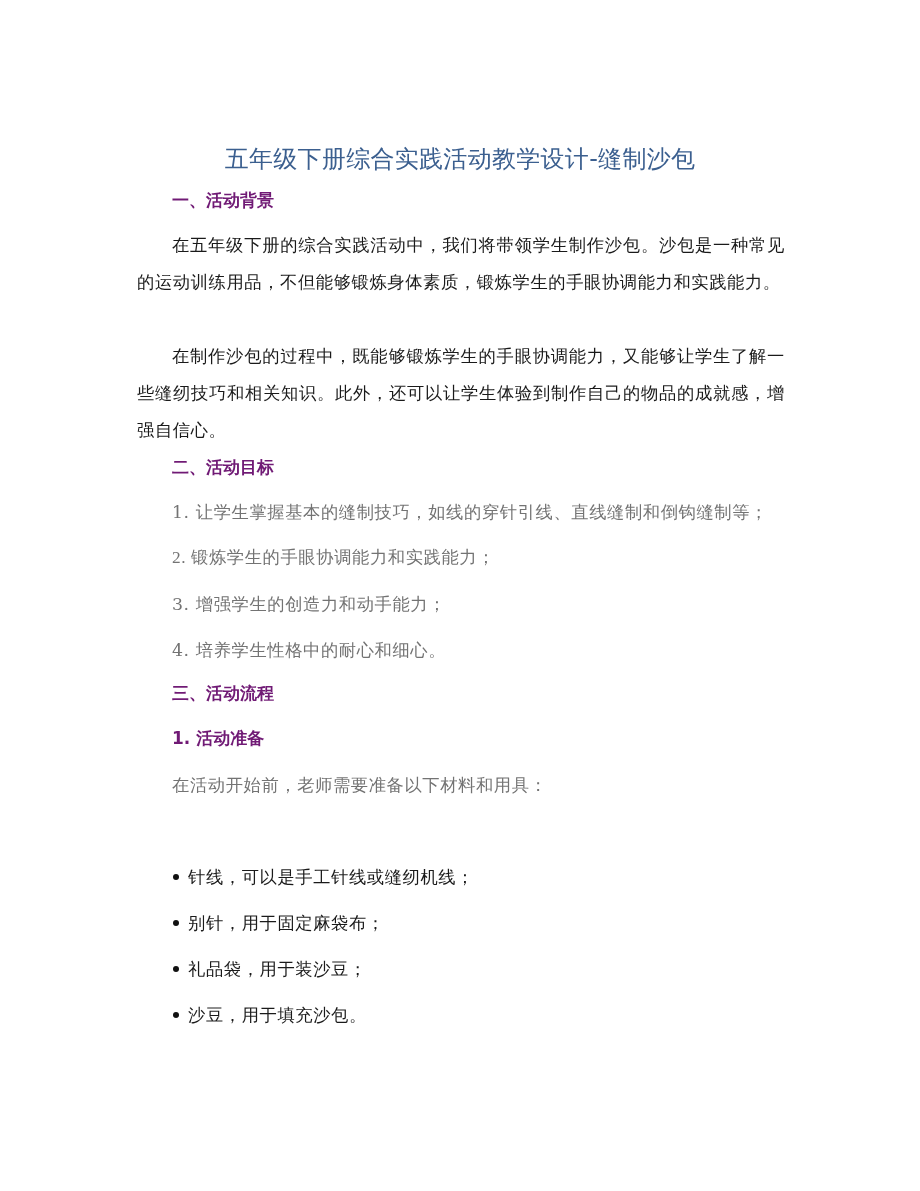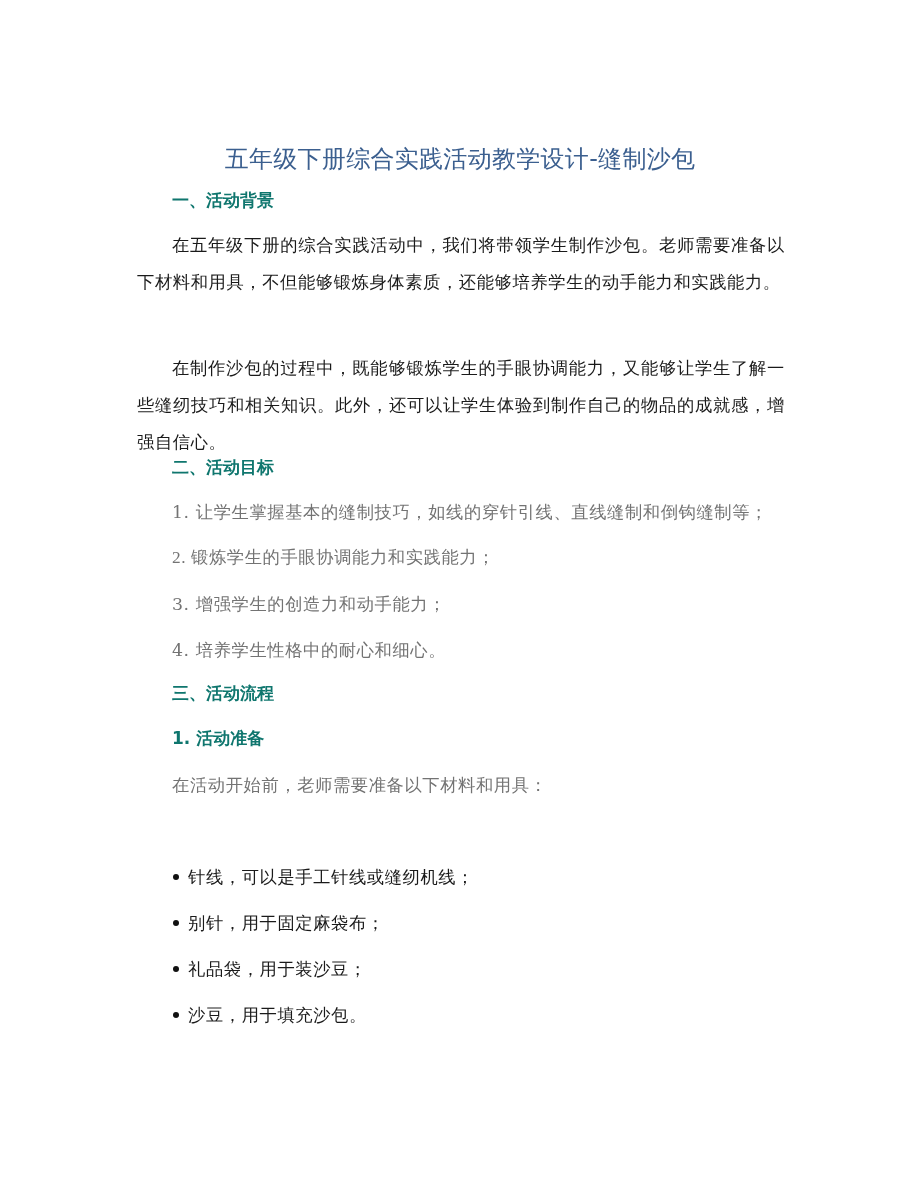--- a/index.html
+++ b/index.html
@@ -34,21 +34,21 @@
       color: #3b5f8f;
       letter-spacing: 0.3px;
     }
     .heading {
       position: absolute;
       left: 172px;
       font-family: "DejaVu Sans", "Liberation Sans", sans-serif;
       font-weight: bold;
       font-size: 17px;
       line-height: 24px;
-      color: #0f766e;
+      color: #701a75;
     }
     .para {
       position: absolute;
       left: 137px;
       width: 648px;
       font-size: 17.3px;
       line-height: 37px;
       text-indent: 35px;
       text-align: justify;
       color: #1a1a1a;
@@ -87,23 +87,23 @@
   </style>
 </head>
 <body>
 
 <div class="page">
 
   <div class="title">五年级下册综合实践活动教学设计-缝制沙包</div>
 
   <div class="heading" style="top:188px;">一、活动背景</div>
 
-  <div class="para" style="top:227px;">在五年级下册的综合实践活动中，我们将带领学生制作沙包。老师需要准备以下材料和用具，不但能够锻炼身体素质，还能够培养学生的动手能力和实践能力。</div>
+  <div class="para" style="top:227px;">在五年级下册的综合实践活动中，我们将带领学生制作沙包。沙包是一种常见的运动训练用品，不但能够锻炼身体素质，锻炼学生的手眼协调能力和实践能力。</div>
 
-  <div class="para" style="top:338px;margin-top:12px;">在制作沙包的过程中，既能够锻炼学生的手眼协调能力，又能够让学生了解一些缝纫技巧和相关知识。此外，还可以让学生体验到制作自己的物品的成就感，增强自信心。</div>
+  <div class="para" style="top:338px;">在制作沙包的过程中，既能够锻炼学生的手眼协调能力，又能够让学生了解一些缝纫技巧和相关知识。此外，还可以让学生体验到制作自己的物品的成就感，增强自信心。</div>
 
   <div class="heading" style="top:455px;">二、活动目标</div>
 
   <div class="line" style="top:500px;">1. 让学生掌握基本的缝制技巧，如线的穿针引线、直线缝制和倒钩缝制等；</div>
   <div class="line" style="top:546px;font-family:Liberation Serif, serif;">2. 锻炼学生的手眼协调能力和实践能力；</div>
   <div class="line" style="top:592px;">3. 增强学生的创造力和动手能力；</div>
   <div class="line" style="top:638px;">4. 培养学生性格中的耐心和细心。</div>
 
   <div class="heading" style="top:681px;">三、活动流程</div>
 

